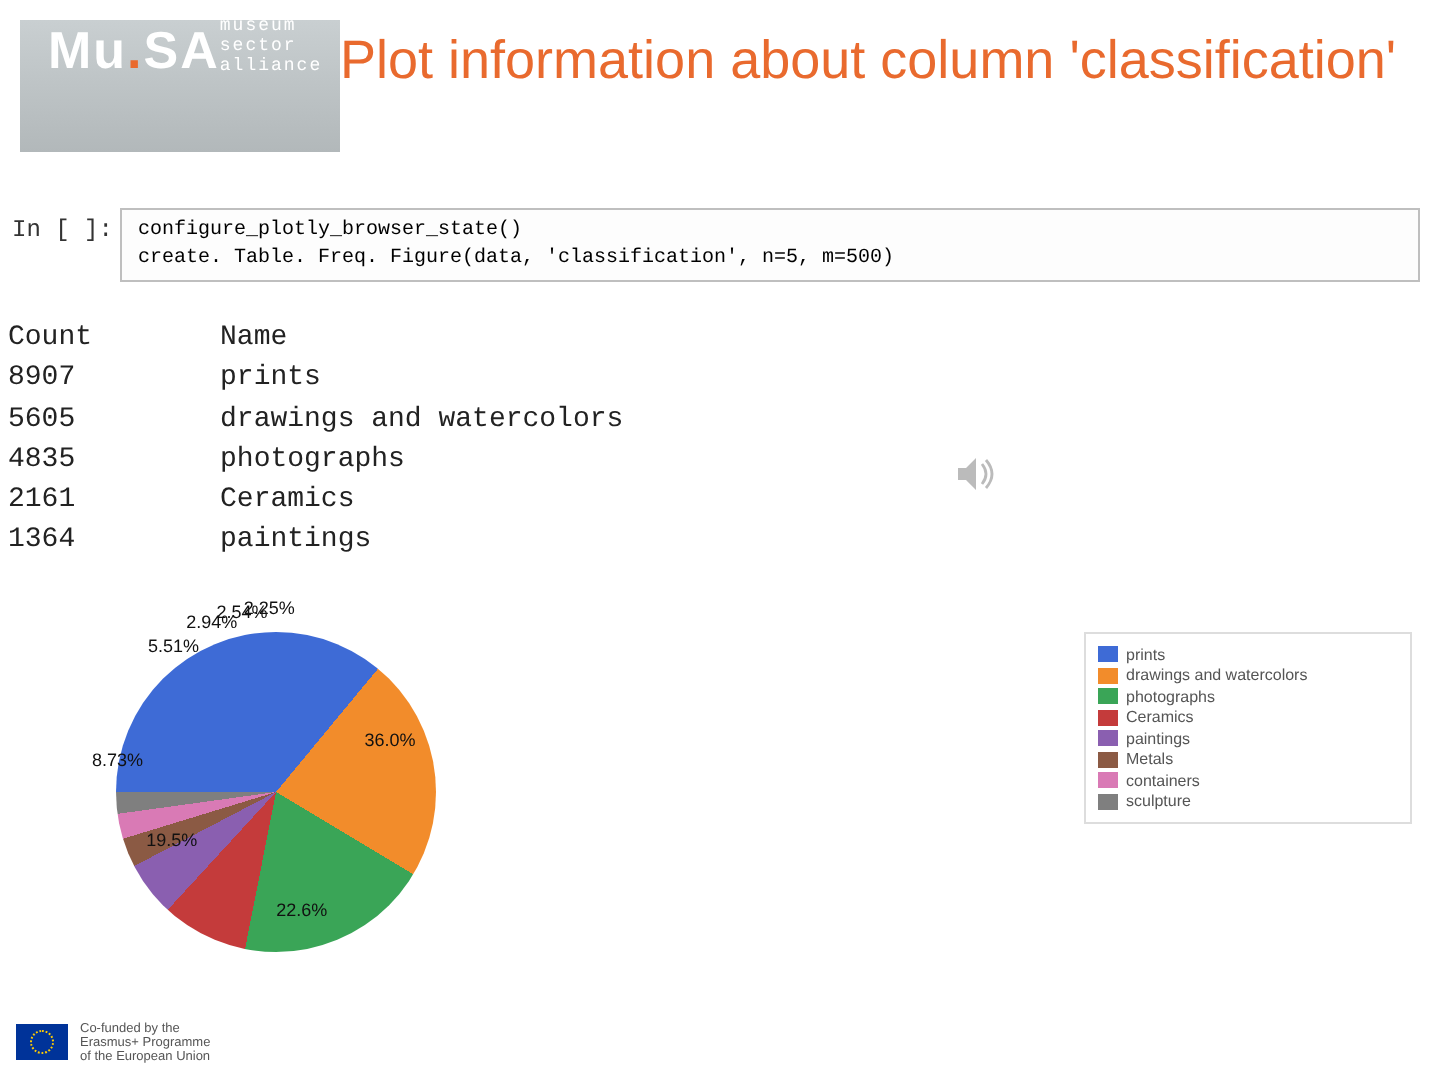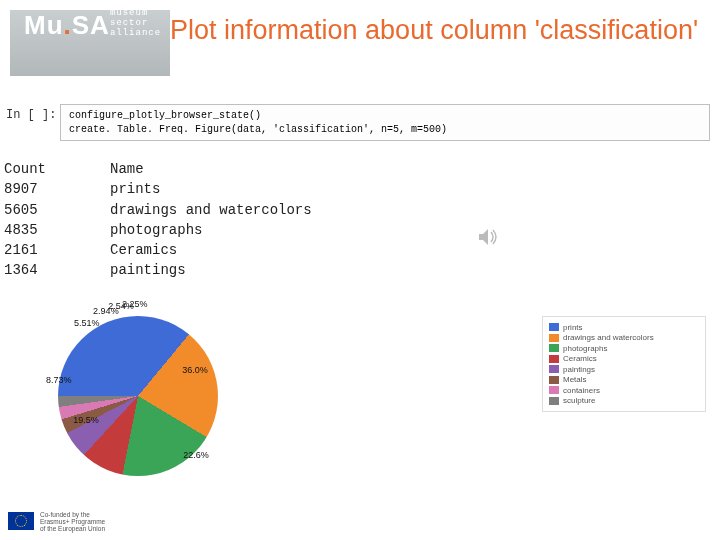--- a/index.html
+++ b/index.html
@@ -222,21 +222,21 @@
     <path d="M13 4 Q17 9 13 14" stroke="#bbb" fill="none" stroke-width="1.4"></path>
     <path d="M15 2 Q21 9 15 16" stroke="#bbb" fill="none" stroke-width="1.4"></path>
   </svg>
 </span>
 
 <div class="chart-area">
   <div class="pie-wrap">
     <div class="pie" id="pie" style="background: conic-gradient(from -90deg, rgb(62, 107, 214) 0deg, rgb(62, 107, 214) 129.6deg, rgb(242, 140, 43) 129.6deg, rgb(242, 140, 43) 210.96deg, rgb(58, 165, 87) 210.96deg, rgb(58, 165, 87) 281.16deg, rgb(196, 59, 59) 281.16deg, rgb(196, 59, 59) 312.588deg, rgb(138, 95, 176) 312.588deg, rgb(138, 95, 176) 332.424deg, rgb(139, 90, 68) 332.424deg, rgb(139, 90, 68) 343.008deg, rgb(217, 122, 181) 343.008deg, rgb(217, 122, 181) 352.152deg, rgb(127, 127, 127) 352.152deg, rgb(127, 127, 127) 360.252deg);"></div>
     <div id="pie-labels">
         <div class="pie-label" style="left: 136.29px; top: 55.4532px;">36.0%</div>
-        <div class="pie-label" style="left: 92.13px; top: 140.139px; margin-left: 45px;">22.6%</div>
+        <div class="pie-label" style="left: 92.13px; top: 140.139px;">22.6%</div>
         <div class="pie-label" style="left: 27.1617px; top: 105.347px;">19.5%</div>
         <div class="pie-label" style="left: -0.0642526px; top: 39.4132px; margin-top: 26px;">8.73%</div>
         <div class="pie-label" style="left: 28px; top: 8.00563px;">5.51%</div>
         <div class="pie-label" style="left: 47.1138px; top: -4.12904px;">2.94%</div>
         <div class="pie-label" style="left: 62.213px; top: -8.84695px;">2.54%</div>
         <div class="pie-label" style="left: 75.906px; top: -10.7979px;">2.25%</div>
       </div>
   </div>
   <div class="legend" id="legend">
       <div class="legend-row">

